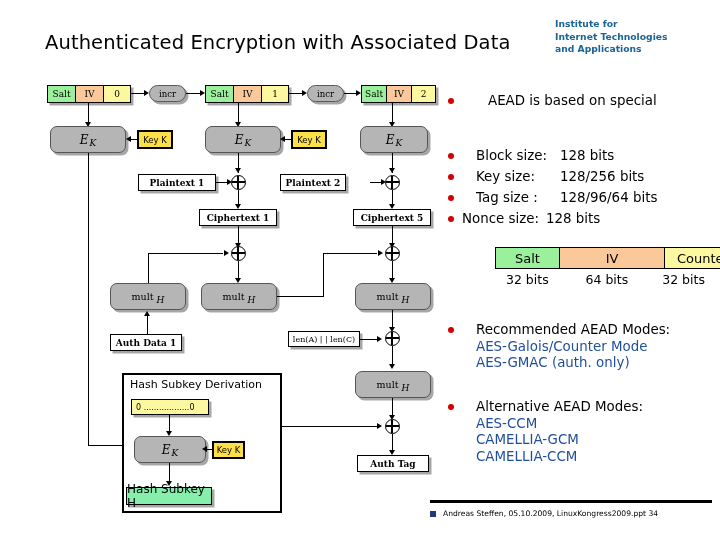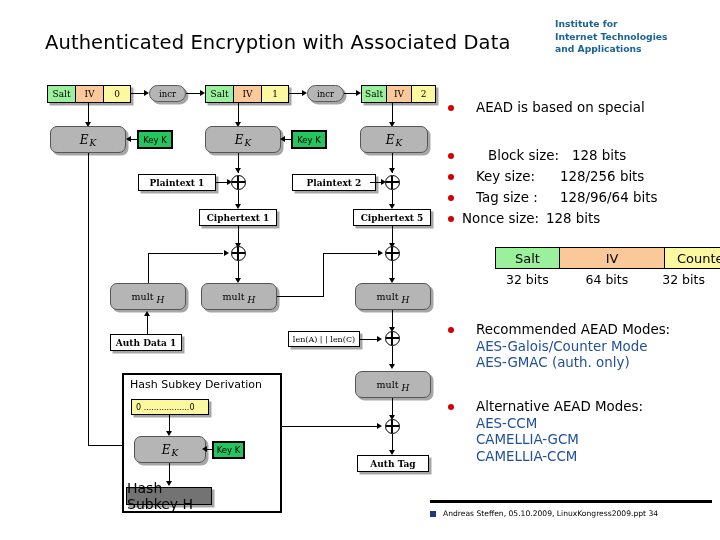--- a/index.html
+++ b/index.html
@@ -66,43 +66,43 @@
 
   .mult {
     background:#b5b5b5; border:1.4px solid #555; border-radius:7px;
     display:flex; align-items:center; justify-content:center;
     font-family:"DejaVu Serif", serif; color:#000;
   }
   .mult .m { font-size:9.5px; }
   .mult .h { font-size:9px; font-style:italic; margin-top:6px; margin-left:3px; }
 
   .keyk {
-    background:#22c55e; border:2px solid #000;
+    background:#fde047; border:2px solid #000;
     display:flex; align-items:center; justify-content:center;
     font-size:8.5px; color:#000; font-family:"DejaVu Sans", sans-serif;
   }
 
   .wbox {
     background:#fff; border:1.2px solid #000;
     display:flex; align-items:center; justify-content:center;
     font-size:9px; color:#000; font-family:"DejaVu Serif", serif;
     font-weight:bold;
   }
   .wbox.small { font-size:8px; font-weight:normal; }
 
   .zerobox {
     background:#fcf8a0; border:1.6px solid #000;
     display:flex; align-items:center; justify-content:flex-start;
     font-size:8px; color:#000; padding-left:4px;
     font-family:"DejaVu Sans", sans-serif;
   }
   .subkeybox {
-    background:#737373; border:1.6px solid #000;
-    display:flex; align-items:center; justify-content:center;
-    font-size:14px; color:#000; font-family:"DejaVu Sans", sans-serif;
+    background:#86efac; border:1.6px solid #000;
+    display:flex; align-items:center; justify-content:center;
+    font-size:12px; color:#000; font-family:"DejaVu Sans", sans-serif;
   }
   .hsd-frame { border:2.2px solid #000; background:#fff; }
   .hsd-label {
     font-size:11px; color:#000; font-family:"DejaVu Sans", sans-serif;
   }
 
   
   .hl { background:#000; height:1.4px; }
   .vl { background:#000; width:1.4px; }
   .arrow-r, .arrow-d, .arrow-l, .arrow-u { position:absolute; width:0; height:0; }
@@ -238,21 +238,21 @@
 <div class="arrow-d" style="left:389.4px; top:168px;"></div>
 
 <div class="abs vl" style="left:88px; top:153px; height:293px;"></div>
 <div class="abs hl" style="left:88px; top:445px; width:34px;"></div>
 
 <div class="node wbox shadow" style="left:138px; top:174px; width:78px; height:17px;">Plaintext 1</div>
 <div class="abs hl" style="left:216px; top:182px; width:11px;"></div>
 <div class="arrow-r" style="left:227px; top:179px;"></div>
 <div class="xor" style="left:231px; top:175px;"></div>
 
-<div class="node wbox shadow" style="left:292px; top:174px; width:84px; height:17px;">Plaintext 2</div>
+<div class="node wbox shadow" style="left:280px; top:174px; width:66px; height:17px;">Plaintext 2</div>
 <div class="abs hl" style="left:370px; top:182px; width:11px;"></div>
 <div class="arrow-r" style="left:381px; top:179px;"></div>
 <div class="xor" style="left:385px; top:175px;"></div>
 
 <div class="abs vl" style="left:238px; top:190px; height:16px;"></div>
 <div class="arrow-d" style="left:235.4px; top:204px;"></div>
 <div class="node wbox shadow" style="left:199px; top:209px; width:78px; height:17px;">Ciphertext 1</div>
 
 <div class="abs vl" style="left:392px; top:190px; height:16px;"></div>
 <div class="arrow-d" style="left:389.4px; top:204px;"></div>
@@ -335,28 +335,28 @@
 </div>
 <div class="node keyk" style="left:212px; top:441px; width:33px; height:18px;">Key K</div>
 <div class="abs hl" style="left:207px; top:449px; width:5px;"></div>
 <div class="arrow-l" style="left:202px; top:446px;"></div>
 <div class="abs vl" style="left:169px; top:463px; height:20px;"></div>
 <div class="arrow-d" style="left:166.4px; top:481px;"></div>
 <div class="node subkeybox shadow" style="left:126px; top:487px; width:86px; height:18px;">Hash Subkey H</div>
 
 <div class="abs" id="right-col">
 
-  <div class="bullet-row" style="left:0; top:16px;">
+  <div class="bullet-row" style="left:0; top:9px;gap:12px;">
     <div class="dot" style="margin-top:5px;"></div>
     <div class="btext" style="margin-left:22px;">
       <div>AEAD is based on special</div>
     </div>
   </div>
 
-  <div class="bullet-row" style="left:0; top:64px;gap:12px;">
+  <div class="bullet-row" style="left:0; top:64px;">
     <div class="dot" style="margin-top:5px;"></div>
     <div class="spec" style="margin-left:22px;">
       <span class="lbl">Block size:</span><span>128 bits</span>
     </div>
   </div>
 
   <div class="bullet-row" style="left:0; top:85px;">
     <div class="dot" style="margin-top:5px;"></div>
     <div class="spec" style="margin-left:22px;">
       <span class="lbl">Key size:</span><span>128/256 bits</span>

